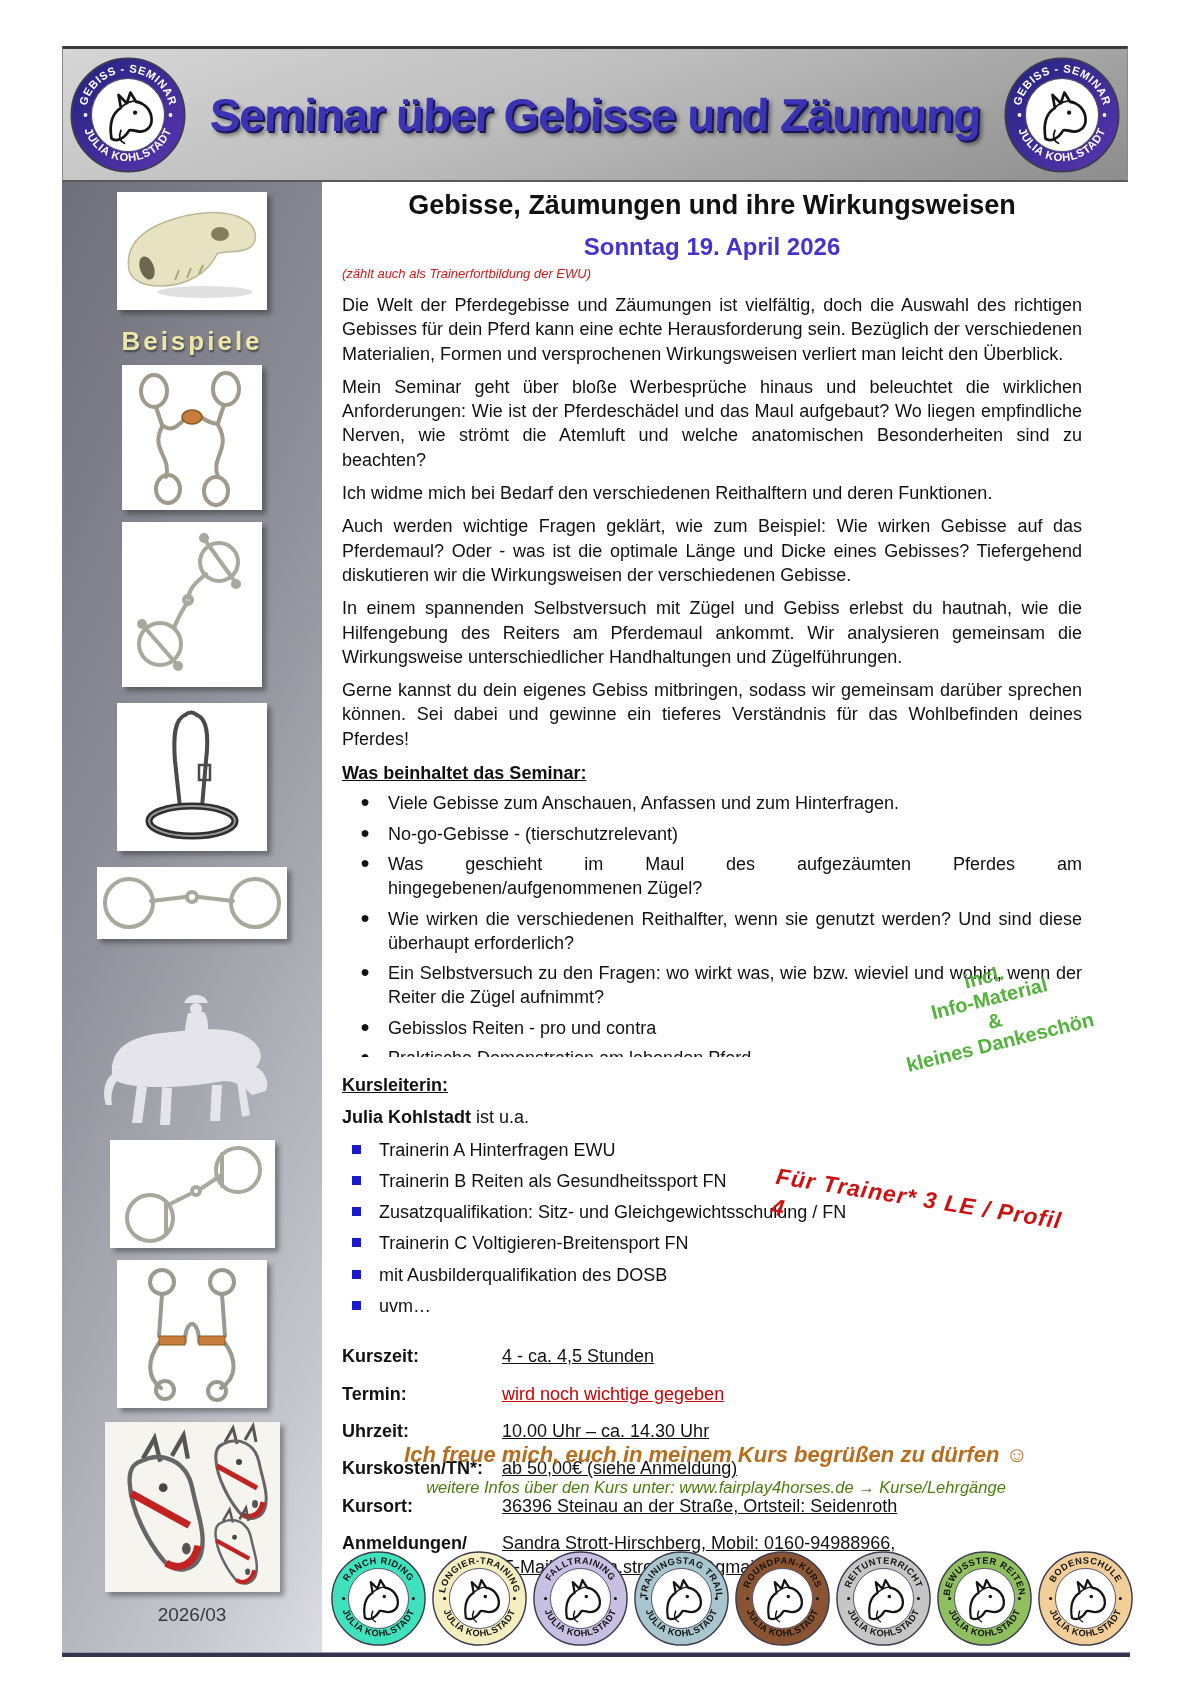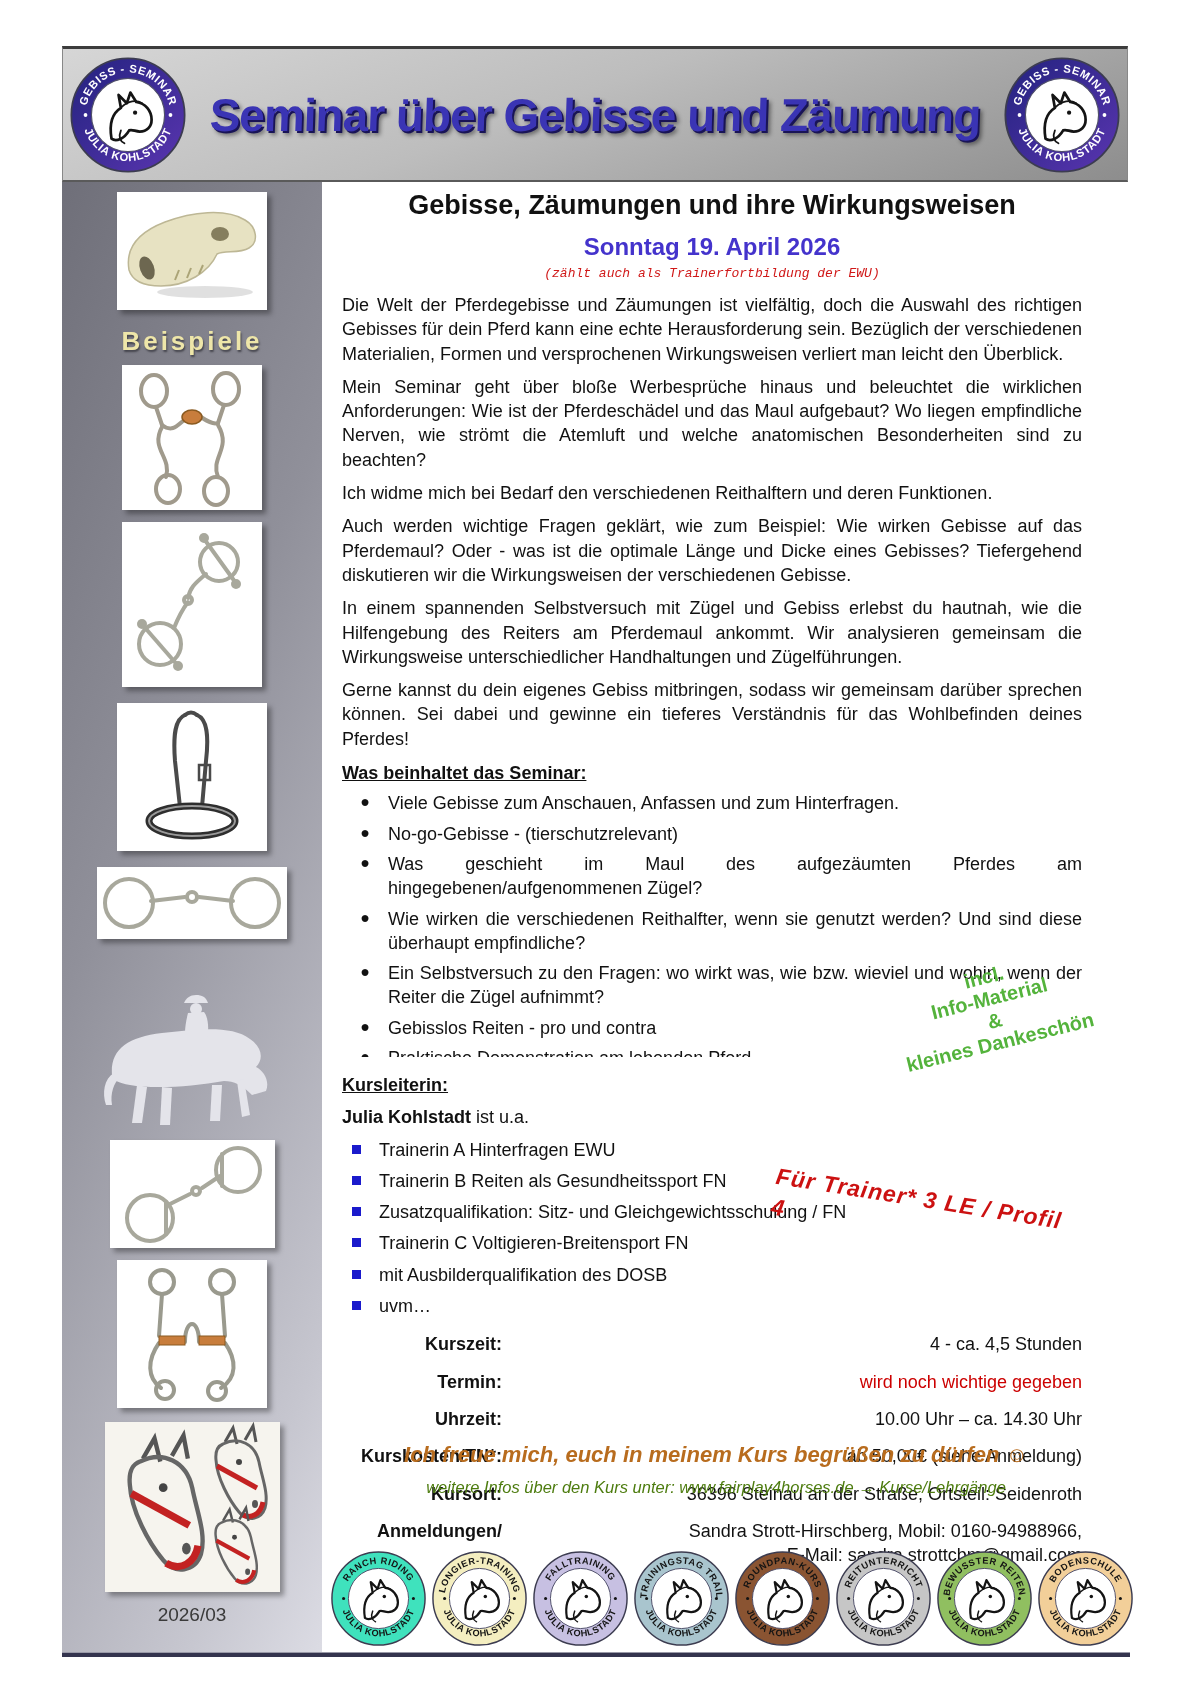--- a/index.html
+++ b/index.html
@@ -27,40 +27,40 @@
   .issue{font-size:19px;color:#3a3a3a;margin-top:12px;}
 
   .main{flex:1;background:#fff;position:relative;padding:4px 48px 0 20px;box-sizing:border-box;
     font-size:18px;line-height:1.35;color:#111;}
 
   .m-title{text-align:center;font-size:27px;font-weight:bold;margin:4px 0 10px 0;line-height:1.15;}
   .m-sub{text-align:center;font-size:22px;font-style:italic;margin-bottom:8px;}
   .m-sub .st{text-decoration:underline;}
   .m-sub .hg{font-style:normal;font-size:24px;margin:0 10px;}
   .m-date{text-align:center;font-size:24px;font-weight:bold;color:#4433cc;margin-bottom:2px;}
-  .m-datenote{text-align:center;font-size:13px;font-style:italic;color:#d01818;margin-bottom:10px;font-family:Liberation Mono, monospace;}
+  .m-datenote{text-align:left;font-size:13px;font-style:italic;color:#d01818;margin-bottom:10px;}
 
   .para{text-align:justify;margin:0 0 9px 0;}
 
   .sem-h{font-weight:bold;text-decoration:underline;margin:10px 0 6px 0;}
   .bl{display:flex;margin-bottom:6px;}
   .bl .dot{width:46px;flex:0 0 auto;text-align:center;font-size:16px;}
   .bl .bt{flex:1;text-align:justify;}
   .bl.clipped{height:11px;overflow:hidden;margin-bottom:0;}
 
   .lead-h{font-weight:bold;text-decoration:underline;margin:16px 0 8px 0;}
   .lead-line{margin-bottom:8px;}
   .lead-line b{font-weight:bold;}
   .ql{display:flex;margin-bottom:7px;align-items:flex-start;}
   .ql .sq{width:9px;height:9px;background:#1a1acc;margin:7px 18px 0 10px;flex:0 0 auto;}
 
-  .details{margin-top:14px;text-align:right;}
+  .details{margin-top:26px;}
   .drow{display:flex;margin-bottom:13px;}
   .dlbl{width:160px;flex:0 0 auto;font-weight:bold;}
-  .dval{flex:1;}
+  .dval{flex:1;text-decoration:underline;}
   .dval.red{color:#cc0000;}
 
   .green-note{position:absolute;top:783px;left:545px;width:250px;text-align:center;
     transform:rotate(-14deg);color:#54b33c;font-weight:bold;font-size:20px;line-height:1.12;}
   .red-note{position:absolute;top:1002px;left:450px;width:300px;
     transform:rotate(9deg);color:#cc1111;font-weight:bold;font-style:italic;font-size:23px;letter-spacing:1px;}
 
   .closing{position:absolute;left:20px;right:40px;top:1258px;text-align:center;
     color:#b86c1e;font-weight:bold;font-style:italic;font-size:22px;}
   .finfo{position:absolute;left:20px;right:40px;top:1294px;text-align:center;
@@ -307,21 +307,21 @@
             <div class="bt">No-go-Gebisse - (tierschutzrelevant)</div>
           </div>
 
           <div class="bl">
             <div class="dot">●</div>
             <div class="bt">Was geschieht im Maul des aufgezäumten Pferdes am hingegebenen/aufgenommenen Zügel?</div>
           </div>
 
           <div class="bl">
             <div class="dot">●</div>
-            <div class="bt">Wie wirken die verschiedenen Reithalfter, wenn sie genutzt werden? Und sind diese überhaupt empfindliche?</div>
+            <div class="bt">Wie wirken die verschiedenen Reithalfter, wenn sie genutzt werden? Und sind diese überhaupt erforderlich?</div>
           </div>
 
           <div class="bl">
             <div class="dot">●</div>
             <div class="bt">Ein Selbstversuch zu den Fragen: wo wirkt was, wie bzw. wieviel und wohin, wenn der Reiter die Zügel aufnimmt?</div>
           </div>
 
           <div class="bl">
             <div class="dot">●</div>
             <div class="bt">Gebisslos Reiten - pro und contra</div>

